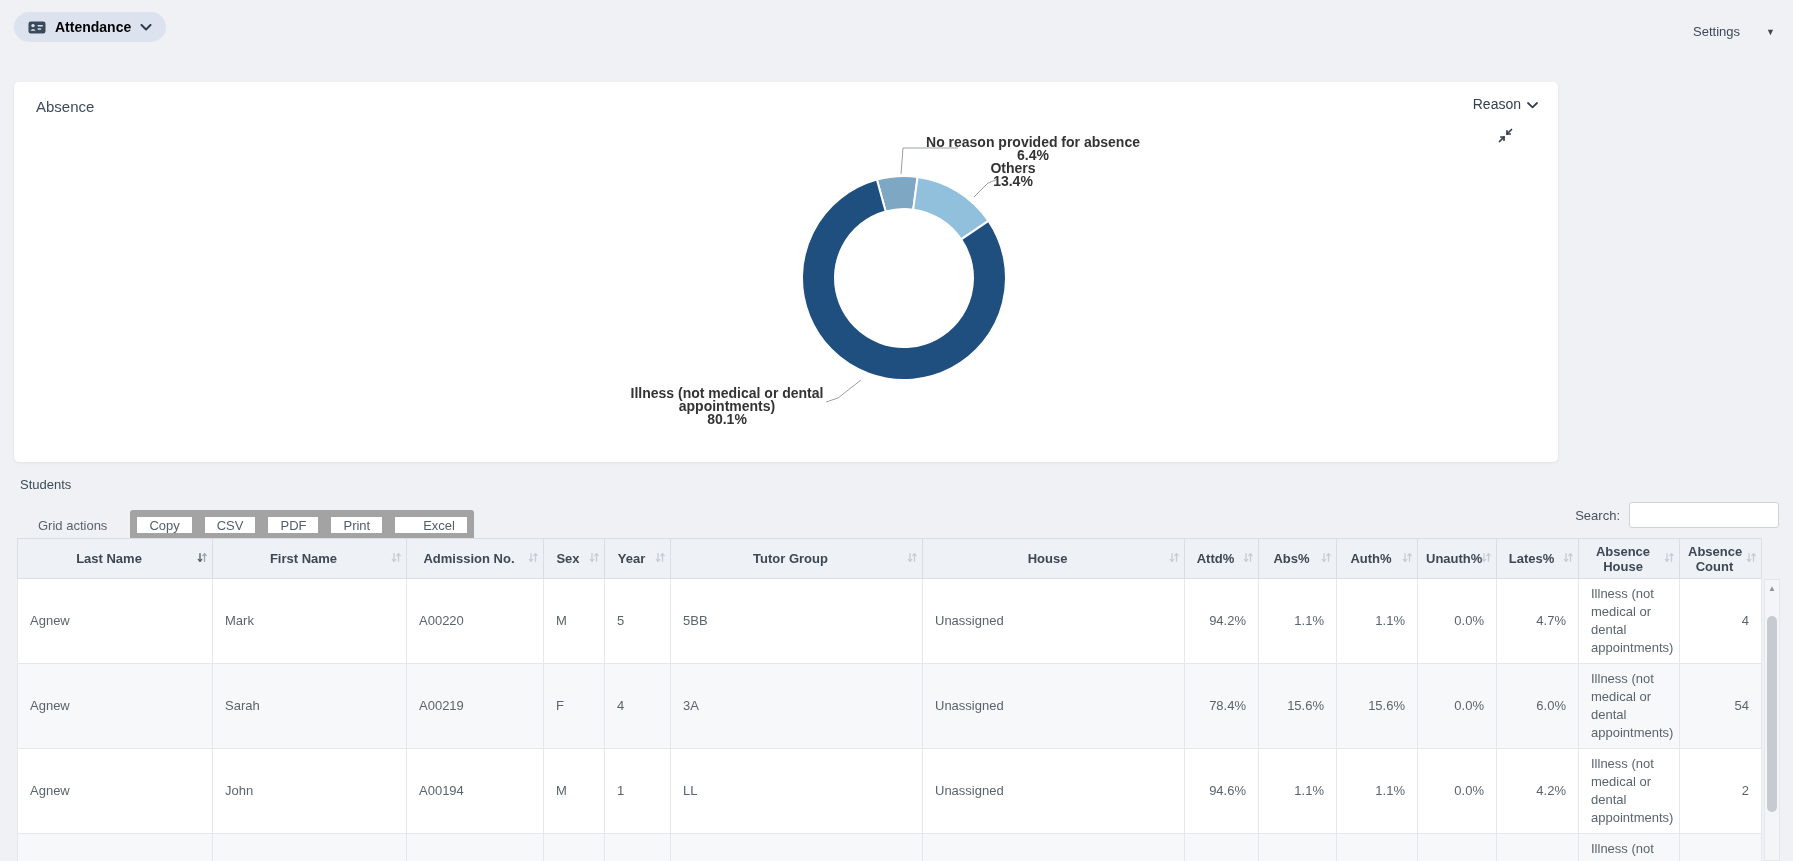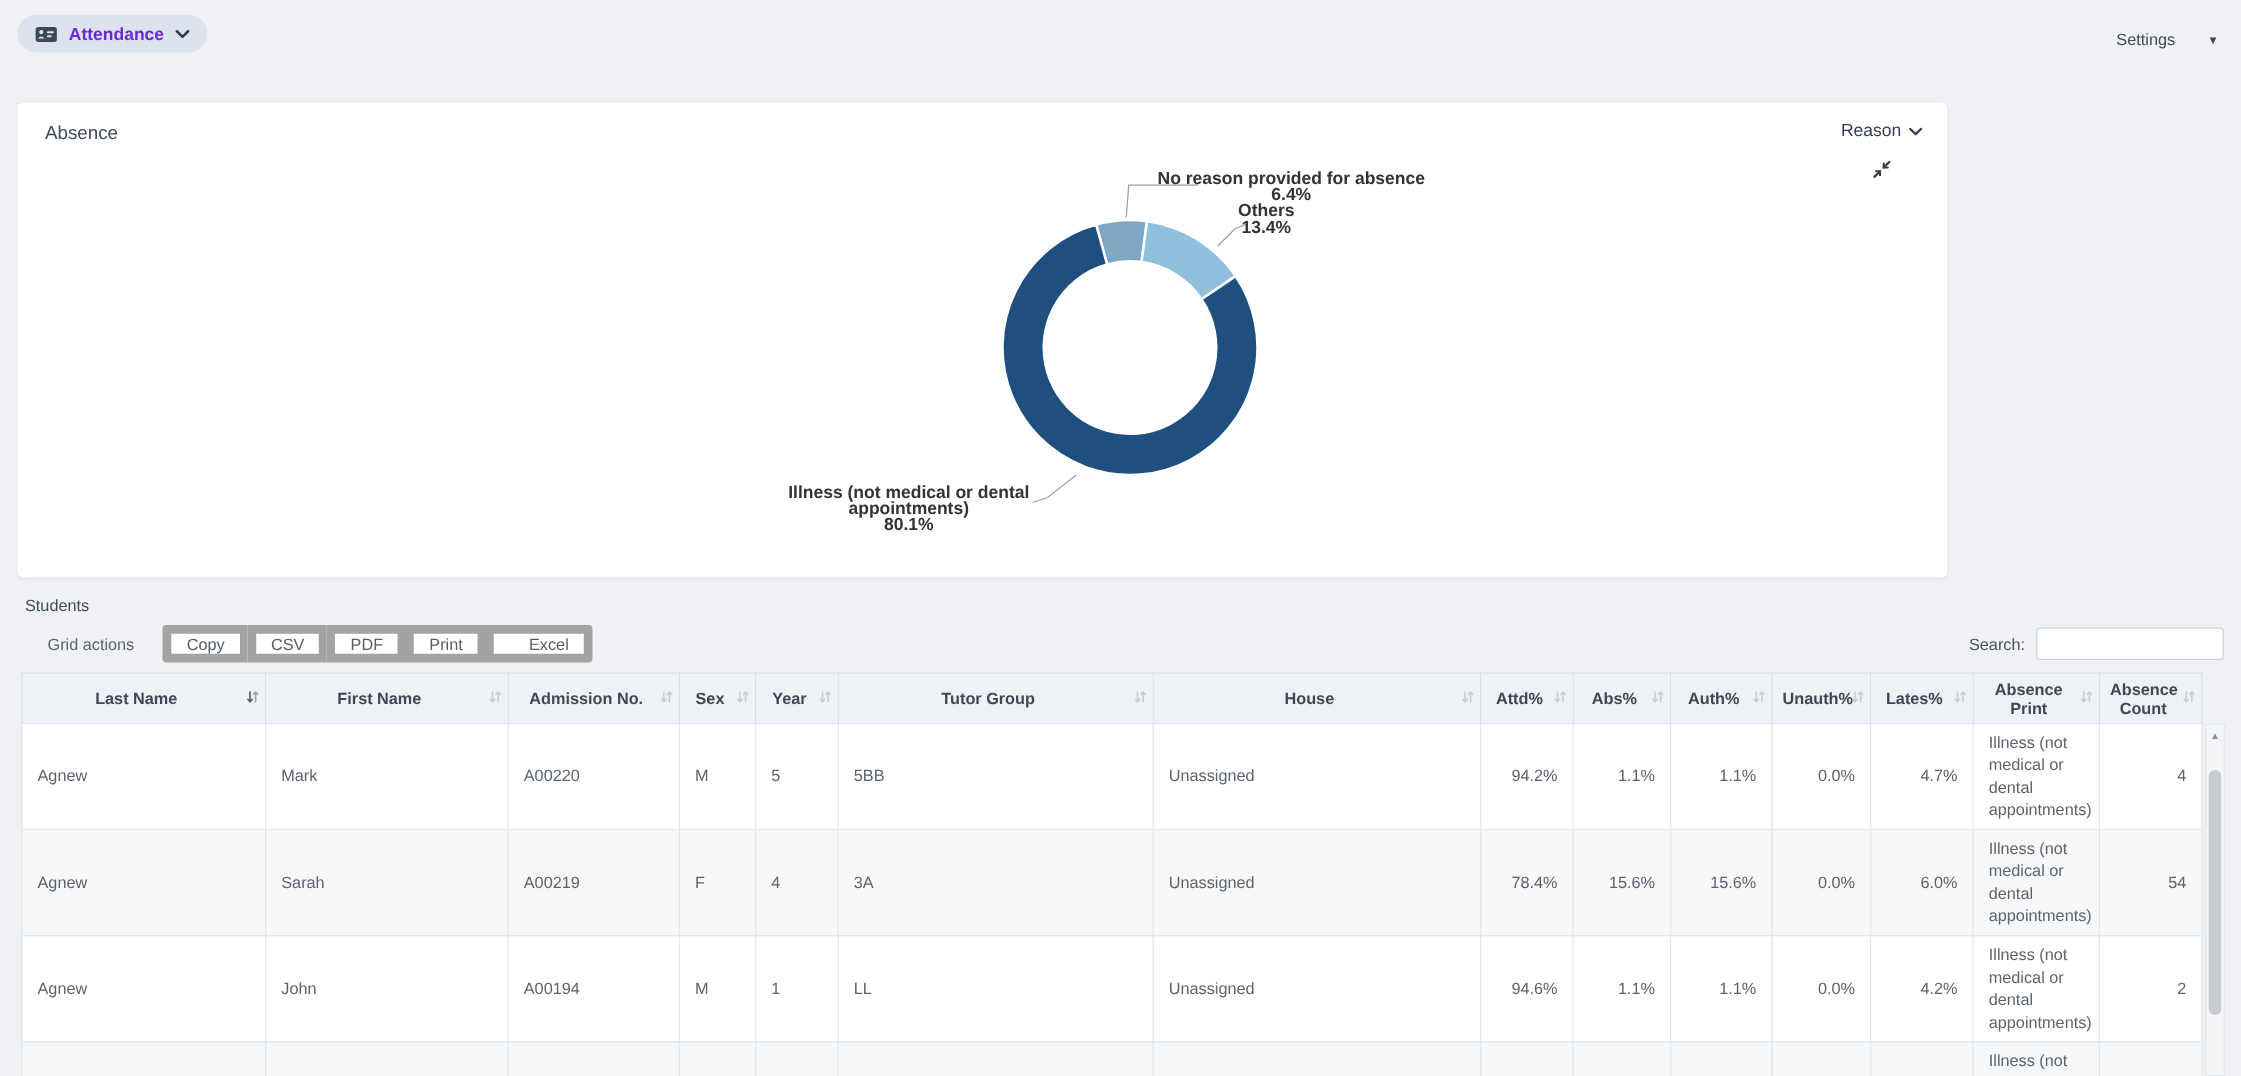--- a/index.html
+++ b/index.html
@@ -9,21 +9,21 @@
     font-family:"Liberation Sans", sans-serif;
     overflow:hidden;
   }
   .stage { position:relative; width:1793px; height:861px; overflow:hidden; }
 
   
   .view-btn {
     position:absolute; left:14px; top:12px; height:30px;
     display:flex; align-items:center; gap:9px; padding:0 14px;
     background:#dce3ee; border:none; border-radius:16px;
-    color:#6d28d9; font-size:14px; font-weight:700; cursor:pointer;
+    color:#000000; font-size:14px; font-weight:700; cursor:pointer;
     font-family:"Liberation Sans", sans-serif;
   }
   .view-btn svg { display:block; }
   .settings {
     position:absolute; right:18px; top:24px;
     display:flex; align-items:center; gap:26px;
     color:#3e4a57; font-size:13px;
   }
   .settings .tri { font-size:9px; color:#3c4856; cursor:pointer; }
   .settings .settings-lbl { cursor:pointer; }
@@ -43,21 +43,21 @@
   .reason-dd { display:flex; align-items:center; gap:6px; cursor:pointer; }
   .chart-area { position:absolute; inset:0; }
   #donut-svg { position:absolute; left:0; top:0; }
   .pie-label {
     position:absolute; text-align:center;
     font-size:14px; font-weight:bold; color:#333; line-height:13px;
   }
 
   
   .students-label { position:absolute; left:20px; top:477px; font-size:13px; color:#3e4b5b; }
-  .toolbar { position:absolute; left:25px; top:500px; height:40px; display:flex; align-items:flex-start; }
+  .toolbar { position:absolute; left:25px; top:500px; height:40px; display:flex; align-items:flex-end; }
   .grid-actions {
     background:transparent; border:1px solid transparent;
     color:#5a646e; font-size:13px; height:30px; padding:0 12px; margin-right:10px;
     font-family:"Liberation Sans", sans-serif; cursor:pointer;
   }
   .tbtn {
     background:#fff; border:7px solid #a3a3a3; color:#545e68;
     font-size:13px; height:30px; padding:0 12px; margin-left:-1px;
     font-family:"Liberation Sans", sans-serif; cursor:pointer;
   }
@@ -341,21 +341,21 @@
       <span class="sort-ic"><svg width="12" height="12" viewBox="0 0 12 12" fill="none" stroke-width="1.3" stroke-linecap="round" stroke-linejoin="round">
       <g stroke="#c7cdd4">
                     <line x1="4" y1="2.2" x2="4" y2="9.6"></line>
                     <polyline points="2.3,7.9 4,9.8 5.7,7.9"></polyline>
                   </g>
       <g stroke="#c7cdd4">
                     <line x1="8.5" y1="9.8" x2="8.5" y2="2.4"></line>
                     <polyline points="6.8,4.1 8.5,2.2 10.2,4.1"></polyline>
                   </g>
     </svg></span></th>
-            <th><span>Absence Print</span>
+            <th><span>Absence House</span>
       <span class="sort-ic"><svg width="12" height="12" viewBox="0 0 12 12" fill="none" stroke-width="1.3" stroke-linecap="round" stroke-linejoin="round">
       <g stroke="#c7cdd4">
                     <line x1="4" y1="2.2" x2="4" y2="9.6"></line>
                     <polyline points="2.3,7.9 4,9.8 5.7,7.9"></polyline>
                   </g>
       <g stroke="#c7cdd4">
                     <line x1="8.5" y1="9.8" x2="8.5" y2="2.4"></line>
                     <polyline points="6.8,4.1 8.5,2.2 10.2,4.1"></polyline>
                   </g>
     </svg></span></th>

